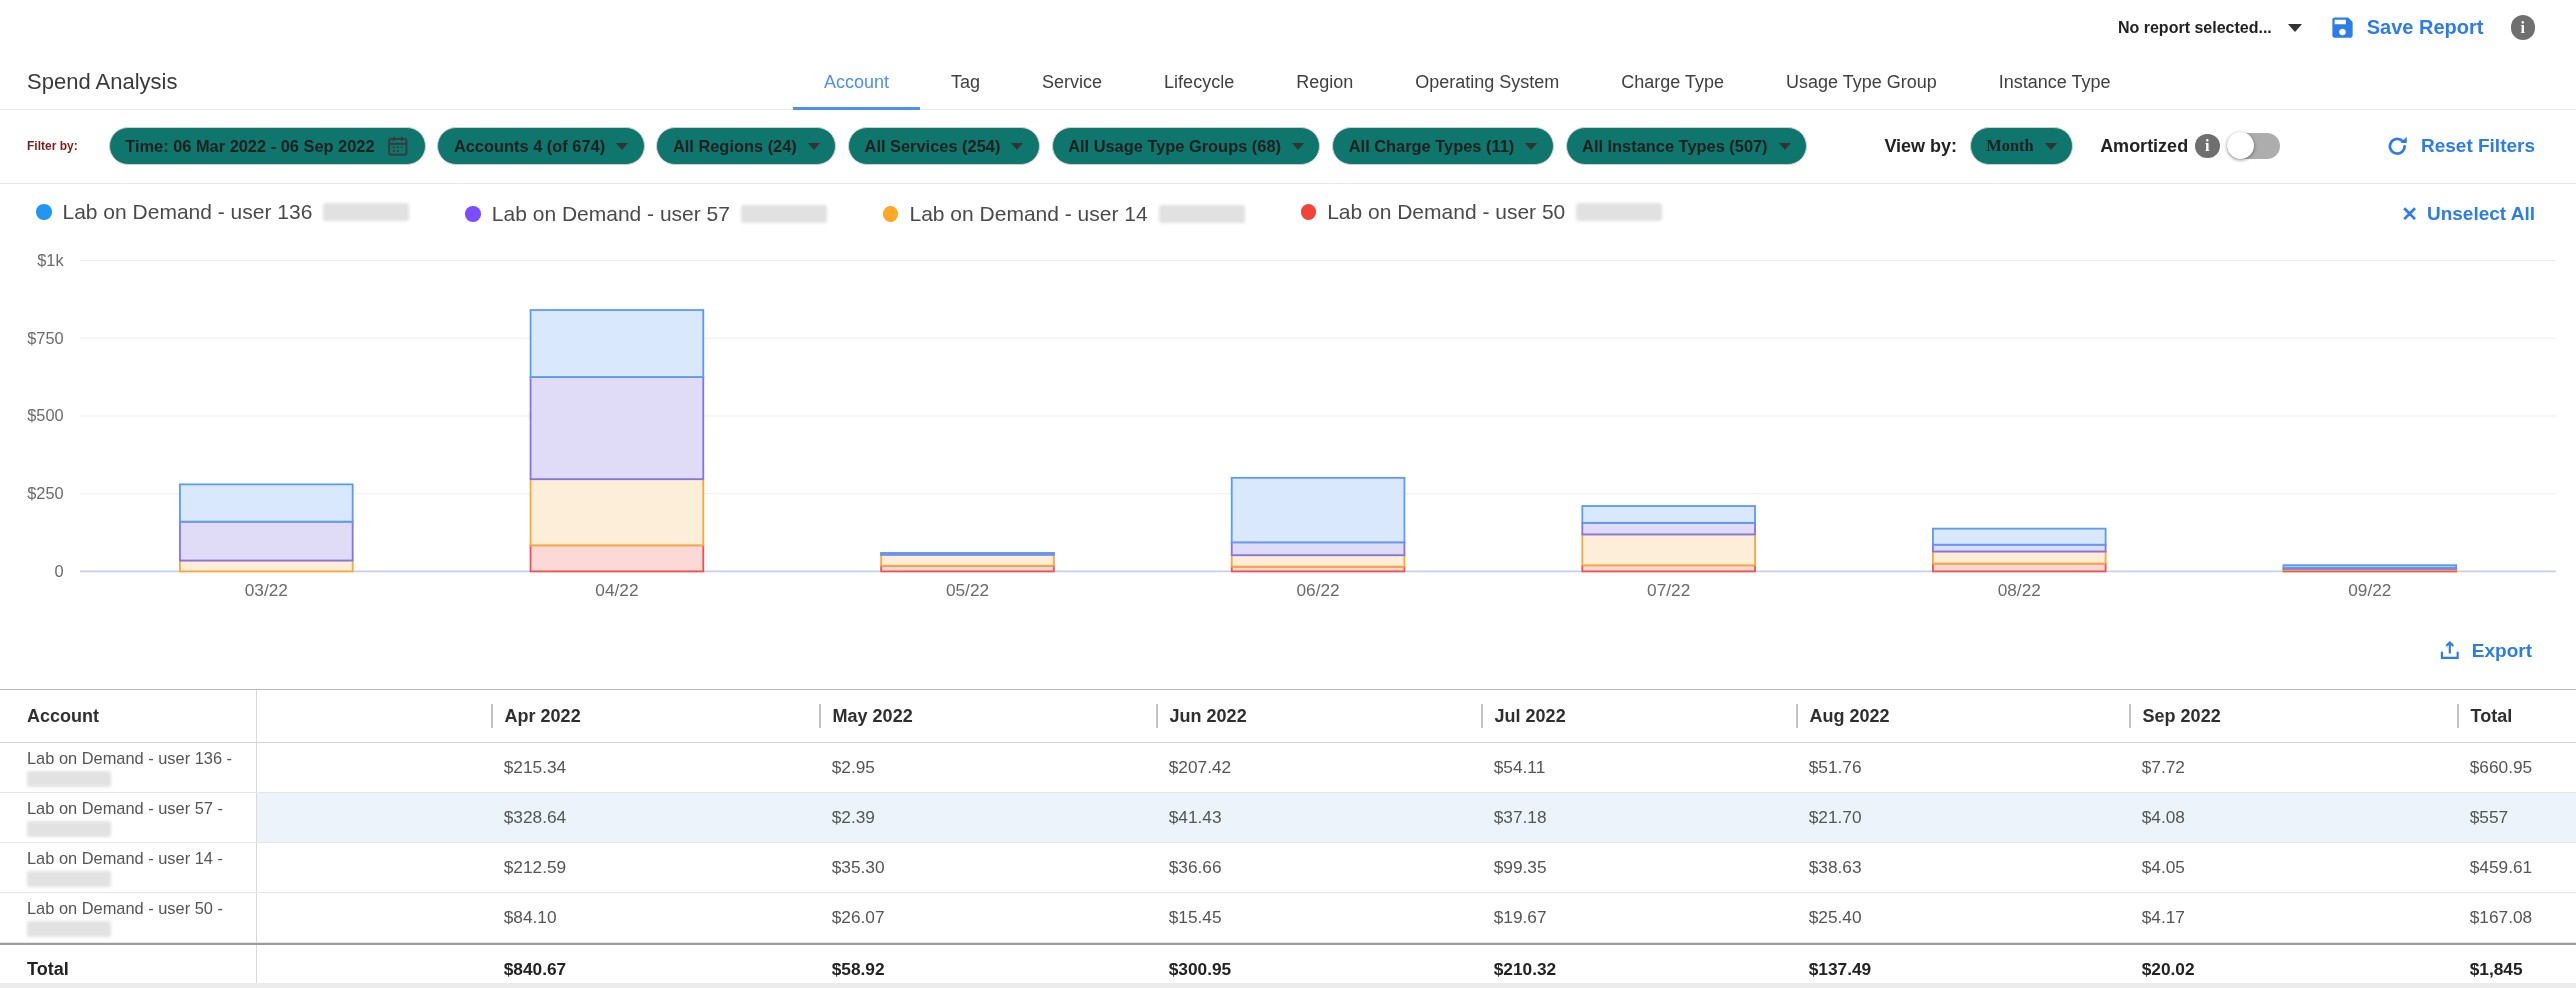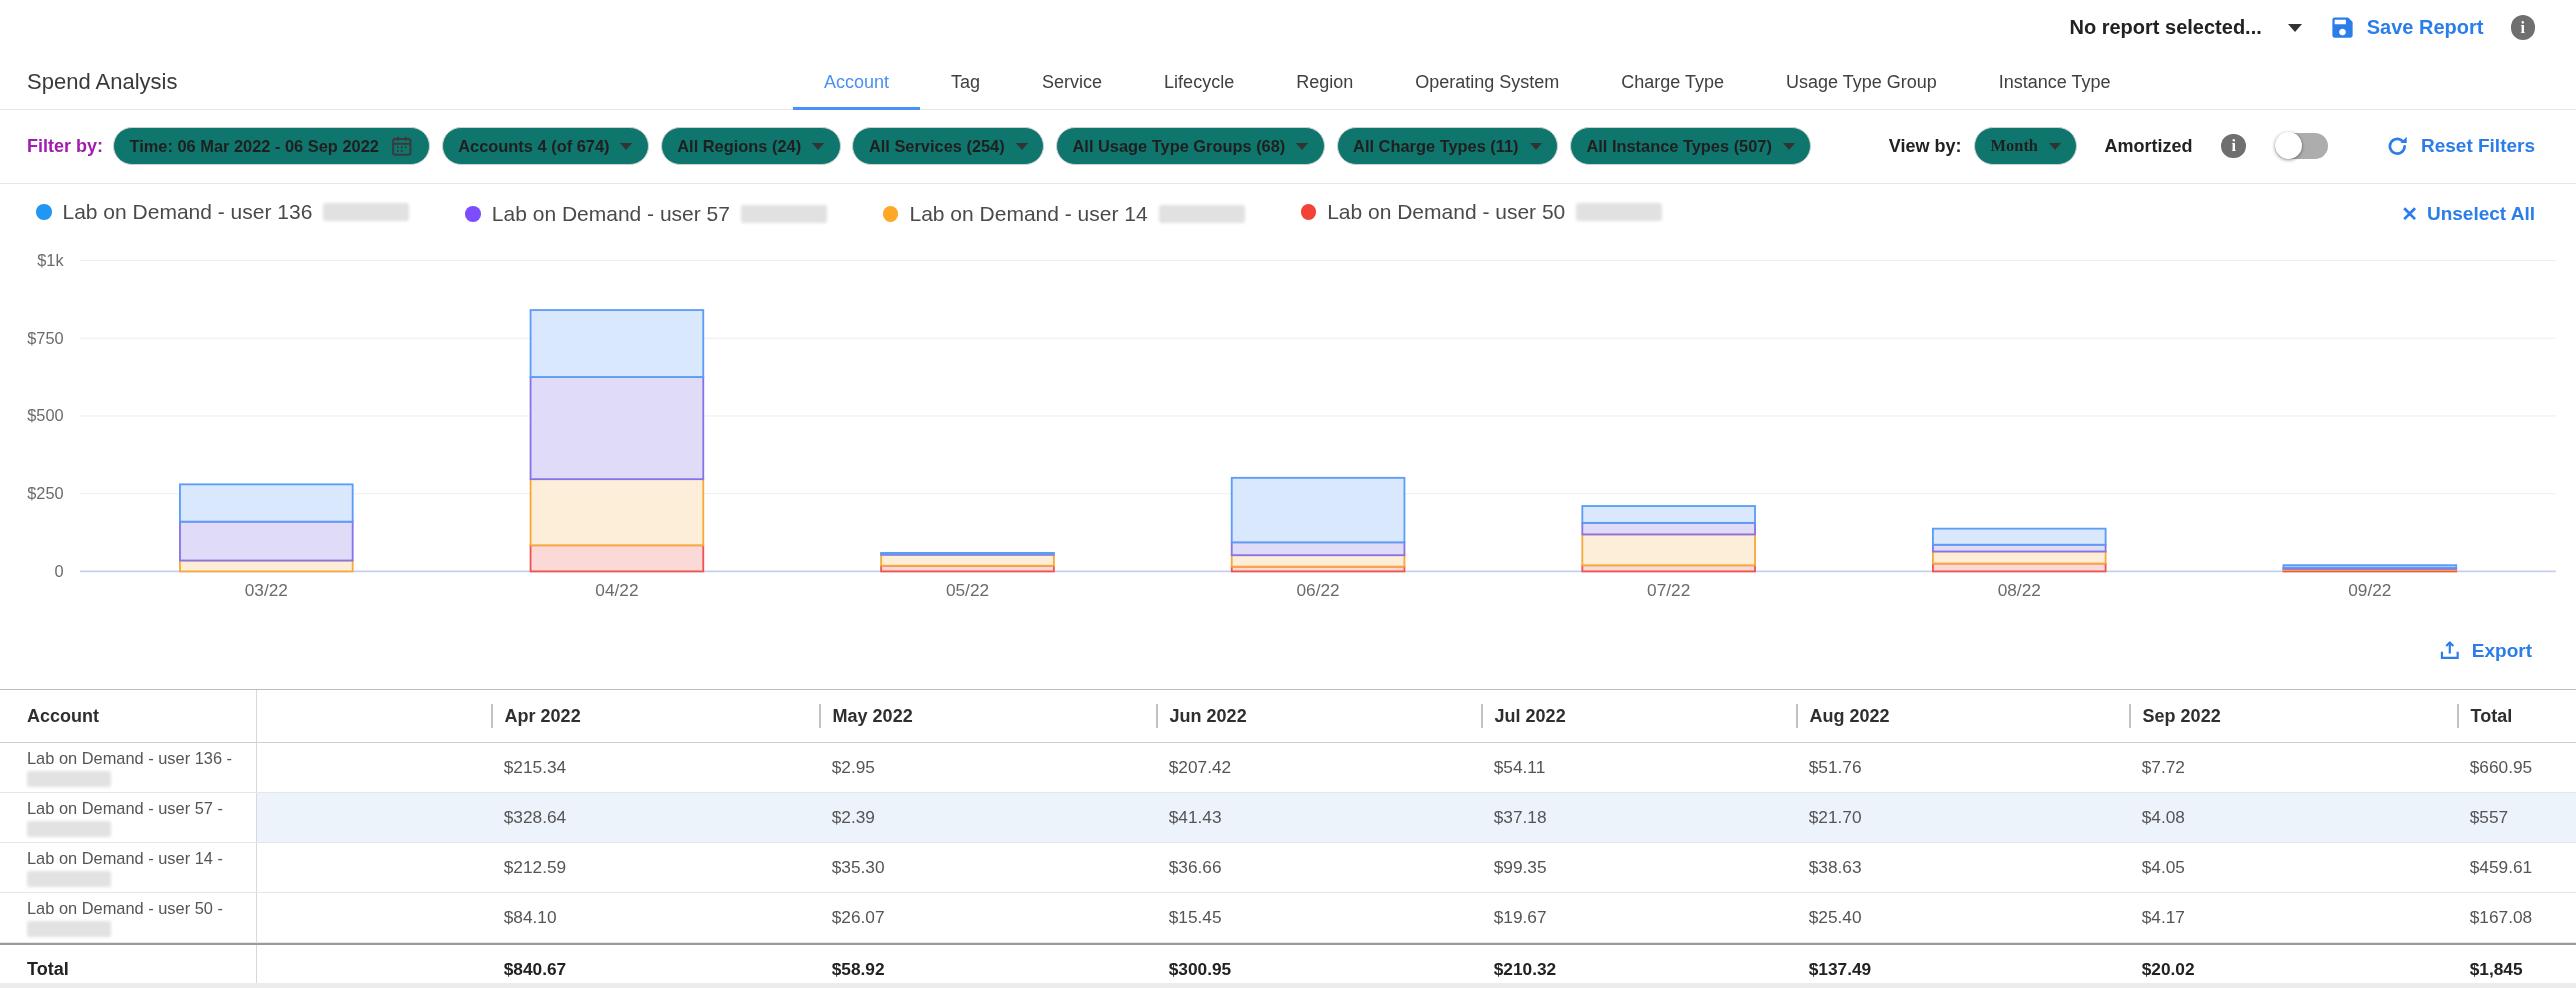--- a/index.html
+++ b/index.html
@@ -1,39 +1,39 @@
 <!DOCTYPE html>
 <html style="font-size:14.5px"><head>
 <meta charset="utf-8">
 <style>
   html,body{margin:0;padding:0;background:#fff;}
   .app{position:relative;width:2576px;height:989px;background:#fff;font-family:"Liberation Sans",sans-serif;color:#333;overflow:hidden;}
 
   
   .topbar{position:absolute;top:0;left:0;right:0;height:55px;display:flex;align-items:center;justify-content:flex-end;padding-right:41px;gap:27px;box-sizing:border-box;}
-  .report-selector{display:flex;align-items:center;gap:26px;font-size:20px;font-weight:bold;color:#222;cursor:pointer;}
+  .report-selector{display:flex;align-items:center;gap:16px;font-size:16px;font-weight:bold;color:#222;cursor:pointer;}
   .caret-down{width:0;height:0;border-left:7.3px solid transparent;border-right:7.3px solid transparent;border-top:8.2px solid #333;}
   .save-report{display:flex;align-items:center;gap:11px;color:#2b7de9;font-size:20px;font-weight:bold;cursor:pointer;}
   .info-circle{width:24.5px;height:24.5px;border-radius:50%;background:#6f6f6f;color:#fff;font-size:16.4px;font-weight:bold;display:flex;align-items:center;justify-content:center;font-family:"Liberation Serif",serif;}
 
   
   .title-row{position:absolute;top:55px;left:0;right:0;height:54px;border-bottom:0.9px solid #e7e7e7;}
   .page-title{position:absolute;left:27px;bottom:14.5px;font-size:22px;color:#3a3a3a;text-align:center;}
   .tabs{position:absolute;left:793px;bottom:-0.9px;display:flex;}
   .tab{padding:0 31px 13.6px 31px;font-size:18px;color:#404040;cursor:pointer;white-space:nowrap;}
   .tab.active{color:#4a90f5;border-bottom:3.6px solid #4a90f5;}
 
   
   .filter-bar{position:absolute;top:109px;left:0;right:0;height:75px;border-bottom:0.9px solid #e7e7e7;display:flex;align-items:center;padding:0 41px 0 27px;box-sizing:border-box;}
-  .filter-label{font-weight:bold;font-size:18px;color:#a21caf;margin-right:10px;white-space:nowrap;}
+  .filter-label{font-weight:bold;font-size:12px;color:#7f1d1d;margin-right:31px;white-space:nowrap;}
   .pill{display:flex;align-items:center;gap:11px;border:1.8px solid #cfcfcf;border-radius:20px;height:38px;padding:0 15.5px;font-size:16.4px;font-weight:bold;color:#1f1f1f;margin-right:11.8px;background:#0f766e;cursor:pointer;white-space:nowrap;box-sizing:border-box;}
   .pill .caret-down{border-left-width:6.4px;border-right-width:6.4px;border-top-width:7.3px;}
   .view-by{margin-left:25.5px;display:flex;align-items:center;gap:12.7px;}
   .view-by-label{font-size:18px;font-weight:bold;color:#222;white-space:nowrap;margin-left:40px;}
-  .amortized{margin-left:27px;display:flex;align-items:center;gap:29px;}
+  .amortized{margin-left:27px;display:flex;align-items:center;gap:7px;}
   .amortized-label{font-size:18px;font-weight:bold;color:#222;}
   .toggle{width:53px;height:25.5px;border-radius:13.6px;background:#adadad;position:relative;cursor:pointer;}
   .toggle .knob{position:absolute;left:0;top:-0.9px;width:27px;height:27px;border-radius:50%;background:#fff;box-shadow:0 0.9px 3.6px rgba(0,0,0,.45);}
   .reset-filters{margin-left:auto;color:#2b7de9;font-weight:bold;font-size:19px;display:flex;gap:11px;align-items:center;cursor:pointer;white-space:nowrap;}
 
   
   .legend-row{position:absolute;top:184px;left:0;right:0;height:60px;display:flex;align-items:center;padding-left:36px;gap:56px;box-sizing:border-box;}
   .legend-item{display:flex;flex-direction:column;cursor:pointer;}
   .legend-line1{display:flex;align-items:center;gap:11px;font-size:21px;color:#4a4a4a;white-space:nowrap;}
   .legend-dot{width:15.5px;height:15.5px;border-radius:50%;flex:0 0 auto;}

